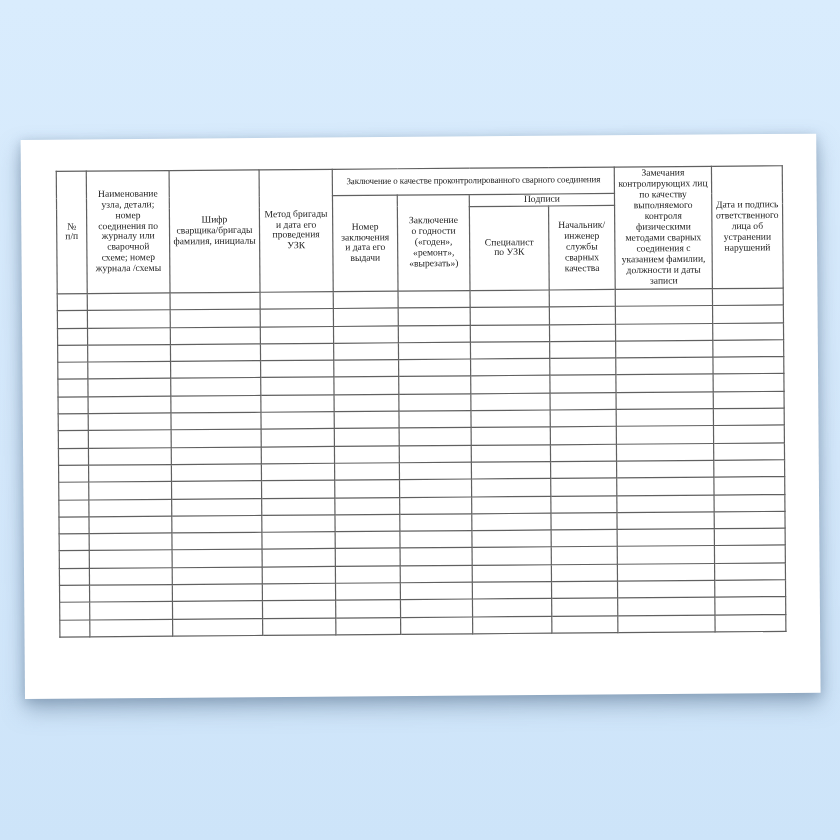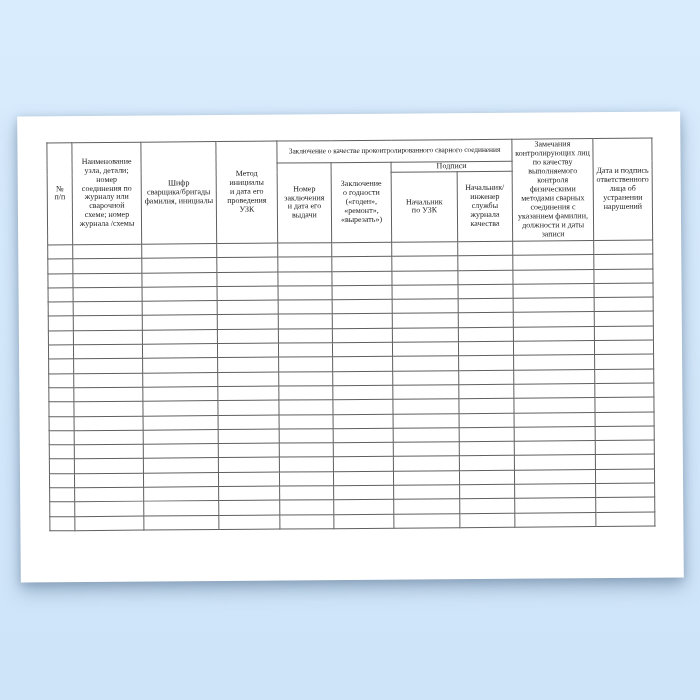--- a/index.html
+++ b/index.html
@@ -86,21 +86,21 @@
 узла, детали;
 номер
 соединения по
 журналу или
 сварочной
 схеме; номер
 журнала /схемы</th>
           <th rowspan="3">Шифр
 сварщика/бригады
 фамилия, инициалы</th>
-          <th rowspan="3">Метод инициалы
+          <th rowspan="3">Метод бригады
 и дата его
 проведения
 УЗК</th>
           <th colspan="4" class="group-th">Заключение о качестве проконтролированного сварного соединения</th>
           <th rowspan="3">Замечания
 контролирующих лиц
 по качеству
 выполняемого
 контроля
 физическими
@@ -121,26 +121,26 @@
 и дата его
 выдачи</th>
           <th rowspan="2">Заключение
 о годности
 («годен»,
 «ремонт»,
 «вырезать»)</th>
           <th colspan="2">Подписи</th>
         </tr>
         <tr class="r3">
-          <th>Начальник
+          <th>Специалист
 по УЗК</th>
           <th>Начальник/
 инженер
 службы
-журнала
+сварных
 качества</th>
         </tr>
       </thead>
       <tbody>
           <tr>
             <td></td>
             <td></td>
             <td></td>
             <td></td>
             <td></td>

